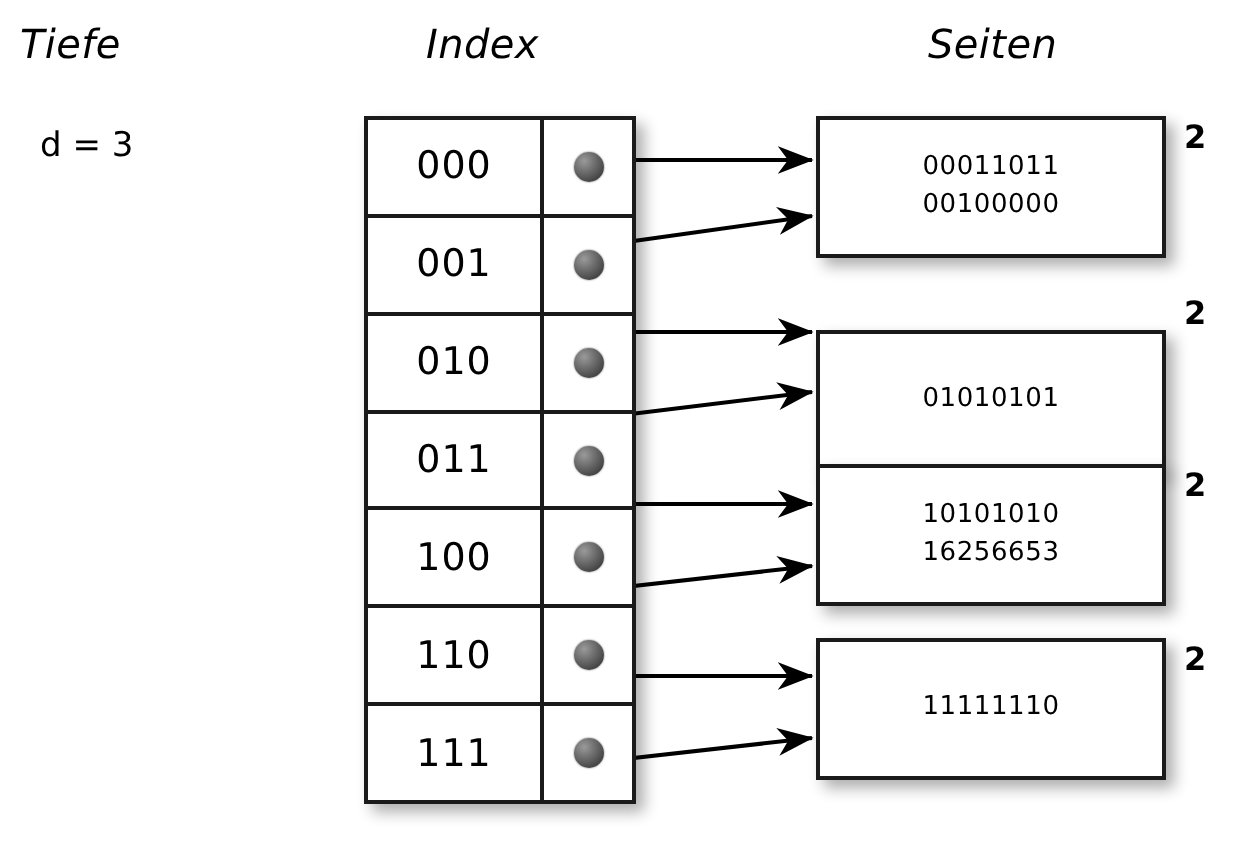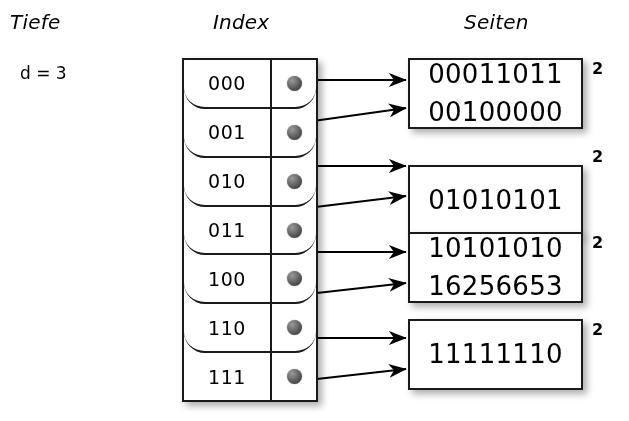--- a/index.html
+++ b/index.html
@@ -51,21 +51,20 @@
     display: flex;
     flex-direction: column;
     z-index: 3;
   }
   .index-row {
     flex: 1 1 0;
     display: flex;
     border-bottom: 2.5px solid #1a1a1a;
     box-sizing: border-box;
     min-height: 0;
-    border-radius: 21px;
   }
   .index-row:last-child { border-bottom: none; }
 
   .index-key {
     width: 88px;
     box-sizing: border-box;
     border-right: 2.5px solid #1a1a1a;
     display: flex;
     align-items: center;
     justify-content: center;
@@ -96,21 +95,21 @@
     box-sizing: border-box;
     background: #ffffff;
     box-shadow: 4px 4px 7px rgba(0,0,0,0.32);
     display: flex;
     flex-direction: column;
     align-items: center;
     justify-content: center;
     z-index: 3;
   }
   .page-line {
-    font-size: 26px;
+    font-size: 13px;
     line-height: 1.45;
     letter-spacing: 0.3px;
   }
   #page-box-0 { top: 58px; }
   #page-box-1 { top: 146px; margin-top: 19px; }
   #page-box-2 { top: 232px; }
   #page-box-3 { top: 319px; }
 
   .page-badge {
     position: absolute;

